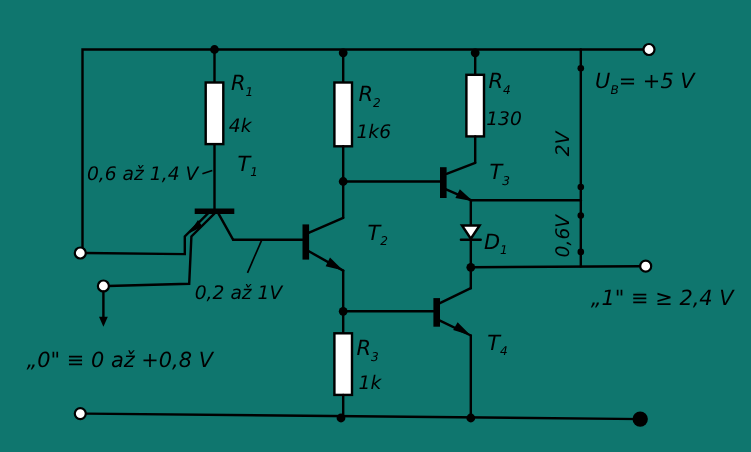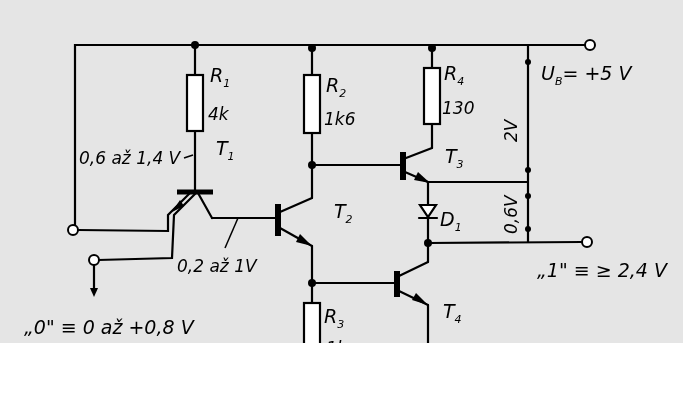--- a/index.html
+++ b/index.html
@@ -1,16 +1,16 @@
 <!DOCTYPE html>
 <html><head>
 <meta charset="utf-8">
 <style>
   html, body { margin: 0; padding: 0; background: #ffffff; }
-  #canvas { position: relative; width: 683px; height: 343px; background: #e5e5e5; overflow: hidden; text-align: right; }
+  #canvas { position: relative; width: 683px; height: 411px; background: #0f766e; overflow: hidden; text-align: right; }
   svg { position: absolute; left: 0; top: 0; }
   .w { stroke: #000; stroke-width: 2.2; fill: none; stroke-linecap: round; }
   .wt { stroke: #000; stroke-width: 1.5; fill: none; }
   .res { stroke: #000; stroke-width: 2.2; fill: #fff; }
   .dot { fill: #000; }
   .term { fill: #fff; stroke: #000; stroke-width: 2; }
   .lbl { font-family: "DejaVu Sans", sans-serif; font-style: italic; fill: #000; }
   .big { font-size: 19px; }
   .mid { font-size: 17px; }
   .sub { font-size: 11px; }

